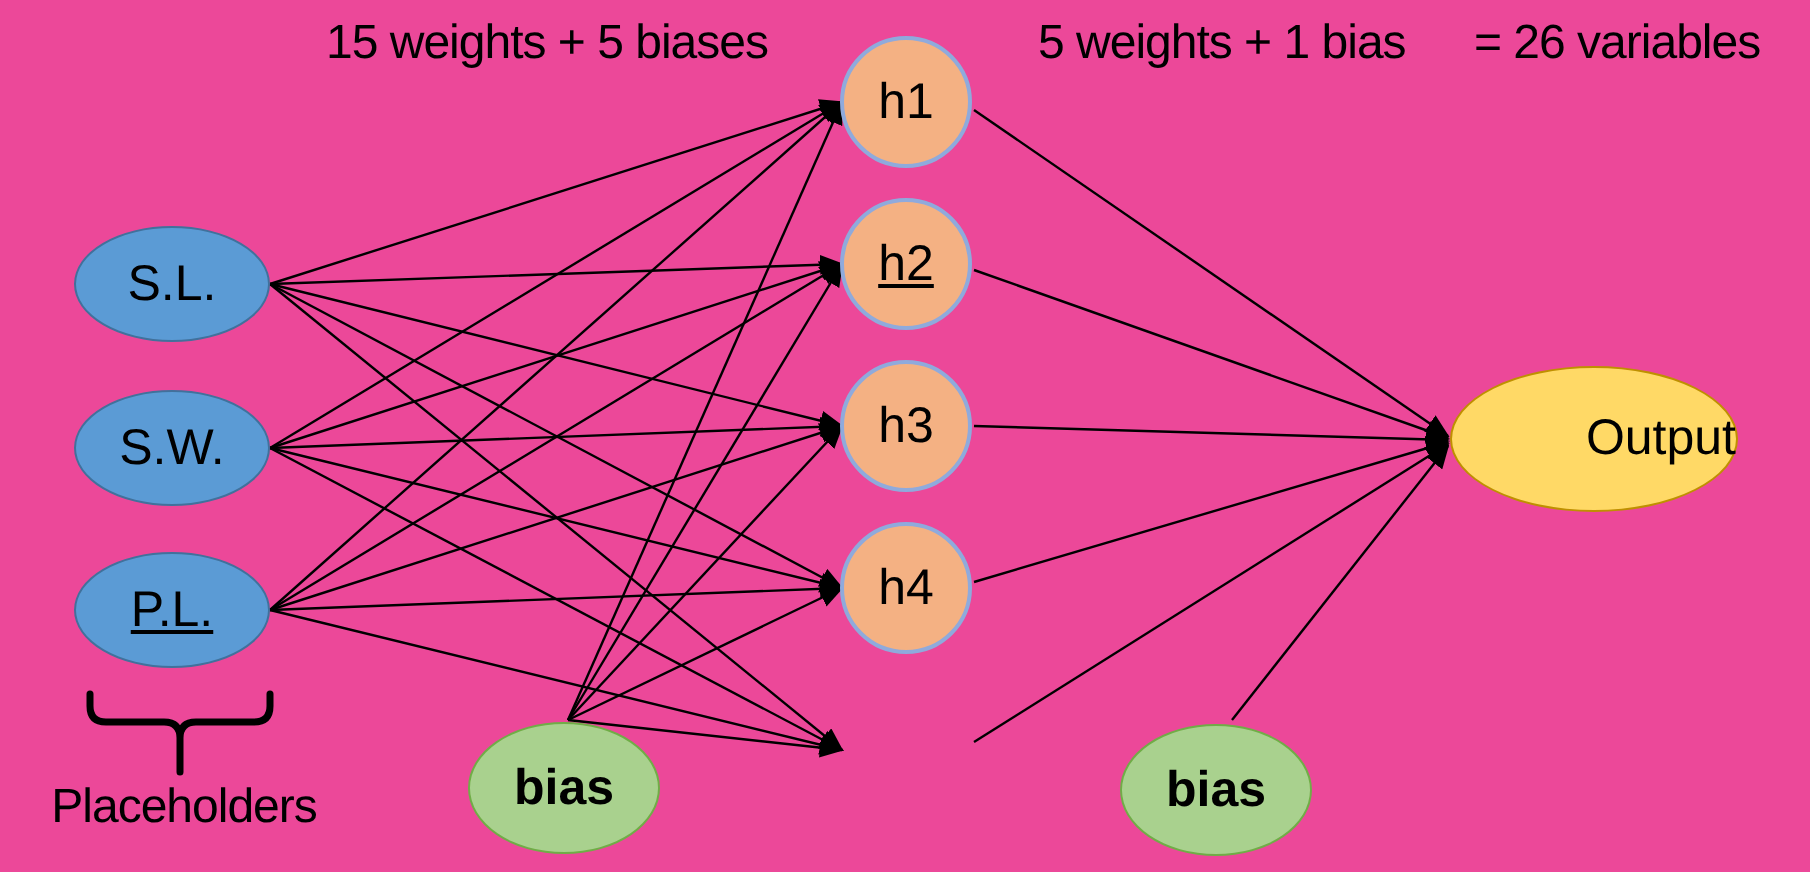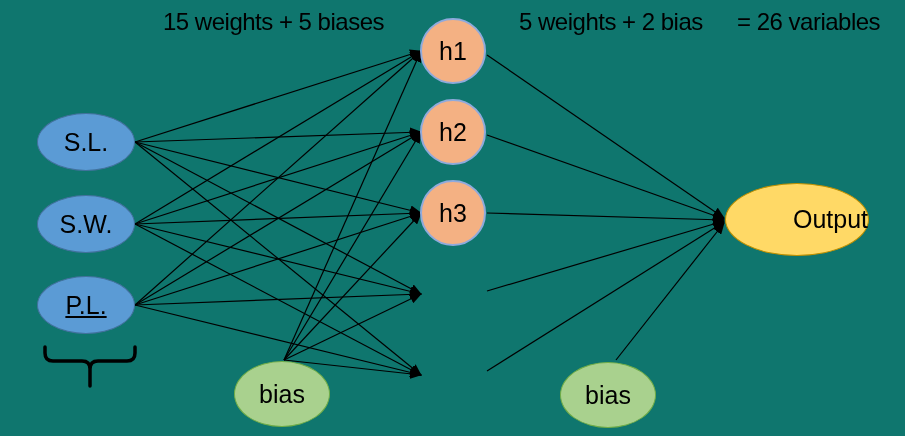--- a/index.html
+++ b/index.html
@@ -1,28 +1,28 @@
 <!DOCTYPE html>
 <html><head>
 <meta charset="utf-8">
 <style>
   html,body{margin:0;padding:0;background:#ffffff;}
   #canvas{
-    position:relative;width:905px;height:436px;background:#0f766e;overflow:hidden;
+    position:relative;width:905px;height:436px;background:#ec4899;overflow:hidden;
     font-family:"Liberation Sans",sans-serif;color:#000;
   }
   #edges{position:absolute;left:0;top:0;width:905px;height:436px;}
   .edge{stroke:#000;stroke-width:1.2;fill:none;}
   .node{
     position:absolute;display:flex;align-items:center;justify-content:center;
     border-radius:50%;box-sizing:border-box;font-size:25px;line-height:1;
   }
   .input-node{width:98px;height:58px;background:#5b9bd5;border:1.5px solid #41719c;}
   .hidden-node{width:66px;height:66px;background:#f4b183;border:2px solid #8faadc;text-align:right;}
-  .bias-node{width:96px;height:66px;background:#a9d18e;border:1.5px solid #70ad47;}
+  .bias-node{width:96px;height:66px;background:#a9d18e;border:1.5px solid #70ad47;font-weight:bold;}
   .output-node{width:144px;height:73px;background:#ffd966;border:1.5px solid #bf9000;}
   .annotation{
     position:absolute;top:8px;font-size:24px;letter-spacing:-0.5px;white-space:nowrap;
   }
   #ann-hidden{left:163px;}
   #ann-output{left:519px;}
   #ann-total{left:737px;}
   #placeholders-caption{
     position:absolute;left:16px;top:390px;width:152px;text-align:center;
     font-size:24px;letter-spacing:-0.5px;
@@ -69,48 +69,52 @@
     <line class="edge" x1="487" y1="213" x2="724" y2="220" marker-end="url(#arrow)"></line>
     <line class="edge" x1="487" y1="291" x2="724" y2="221" marker-end="url(#arrow)"></line>
     <line class="edge" x1="487" y1="371" x2="724" y2="222" marker-end="url(#arrow)"></line>
 
     <line class="edge" x1="616" y1="360" x2="724" y2="223" marker-end="url(#arrow)"></line>
 
     <path d="M45,347 L45,353 Q45,361 53,361 L82,361 Q90,361 90,369 L90,386 M90,369 Q90,361 98,361 L127,361 Q135,361 135,353 L135,347" fill="none" stroke="#000" stroke-width="3.5" stroke-linecap="round"></path>
   </svg>
 
   <div class="annotation" id="ann-hidden">15 weights + 5 biases</div>
-  <div class="annotation" id="ann-output">5 weights + 2 bias</div>
+  <div class="annotation" id="ann-output">5 weights + 1 bias</div>
   <div class="annotation" id="ann-total">= 26 variables</div>
 
   <div class="node input-node" style="left:37px;top:113px;">
     <span>S.L.</span>
   </div>
   <div class="node input-node" style="left:37px;top:195px;">
     <span>S.W.</span>
   </div>
   <div class="node input-node" style="left:37px;top:276px;text-decoration:underline;">
     <span>P.L.</span>
   </div>
 
   <div class="node hidden-node" style="left:420px;top:18px;">
     <span>h1</span>
   </div>
-  <div class="node hidden-node" style="left:420px;top:99px;">
+  <div class="node hidden-node" style="left:420px;top:99px;text-decoration:underline;">
     <span>h2</span>
   </div>
   <div class="node hidden-node" style="left:420px;top:180px;">
     <span>h3</span>
+  </div>
+  <div class="node hidden-node" style="left:420px;top:261px;">
+    <span>h4</span>
   </div>
 
   <div class="node bias-node" style="left:234px;top:361px;">
     <span>bias</span>
   </div>
   <div class="node bias-node" style="left:560px;top:362px;">
     <span>bias</span>
   </div>
 
   <div class="node output-node" style="left:725px;top:183px;justify-content:flex-end;">
     <span>Output</span>
   </div>
 
+  <div id="placeholders-caption">Placeholders</div>
 
 </div>
 
 </body></html>

